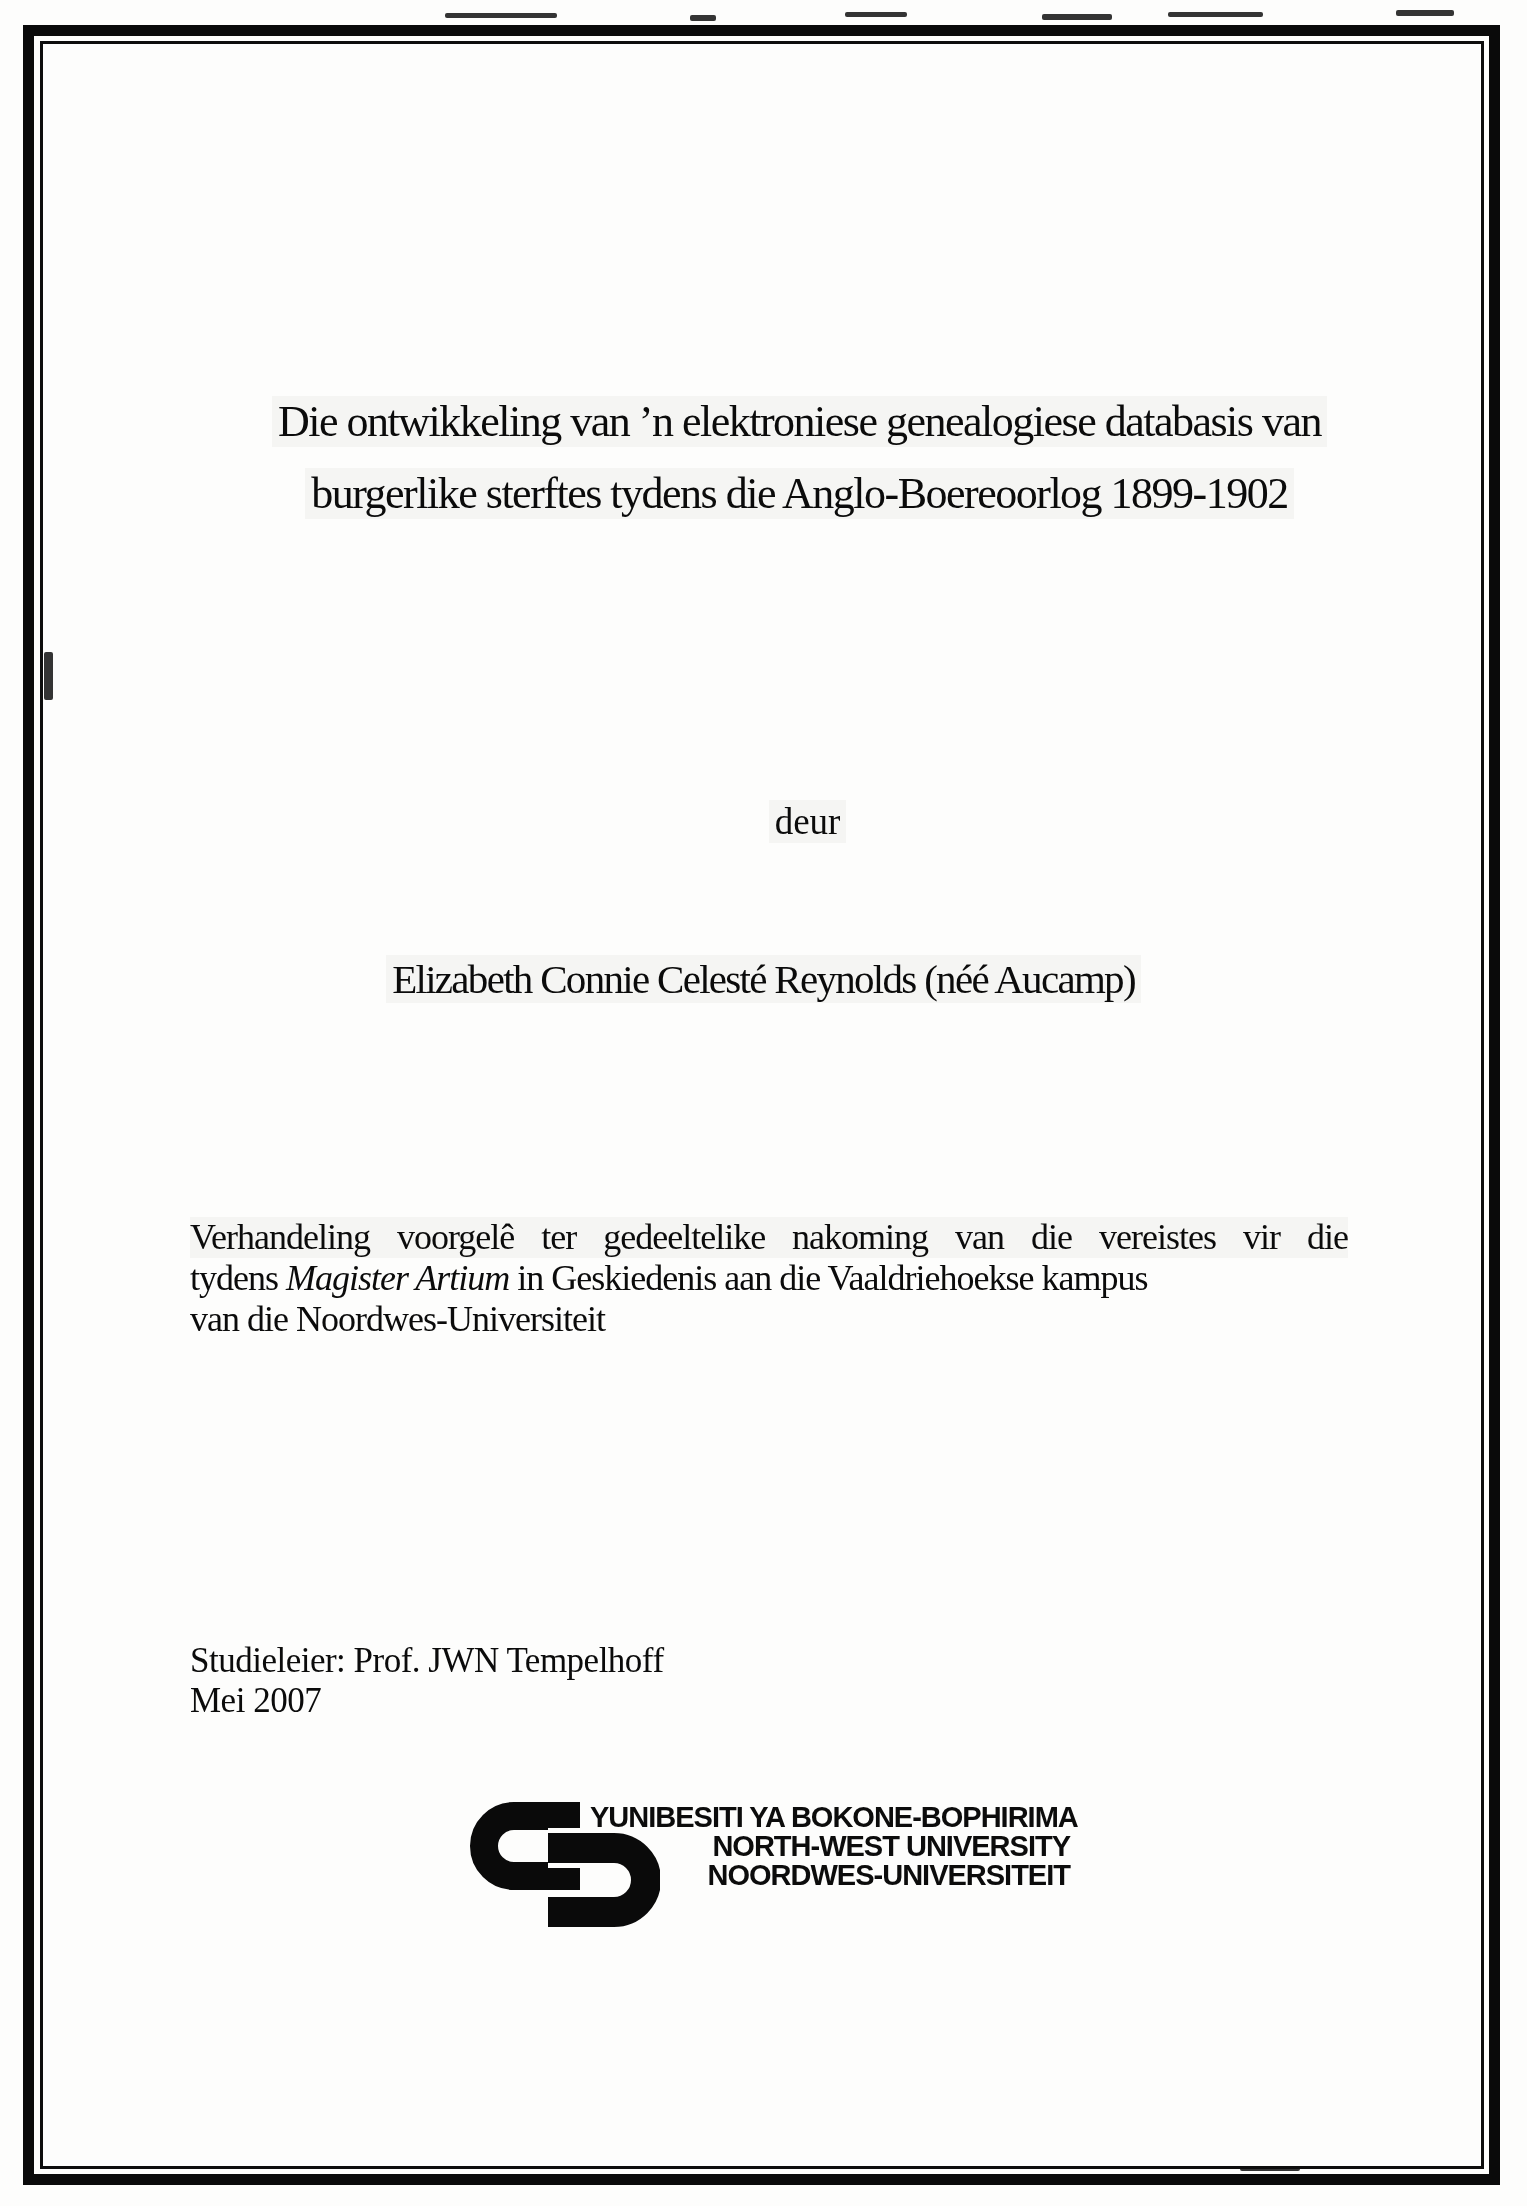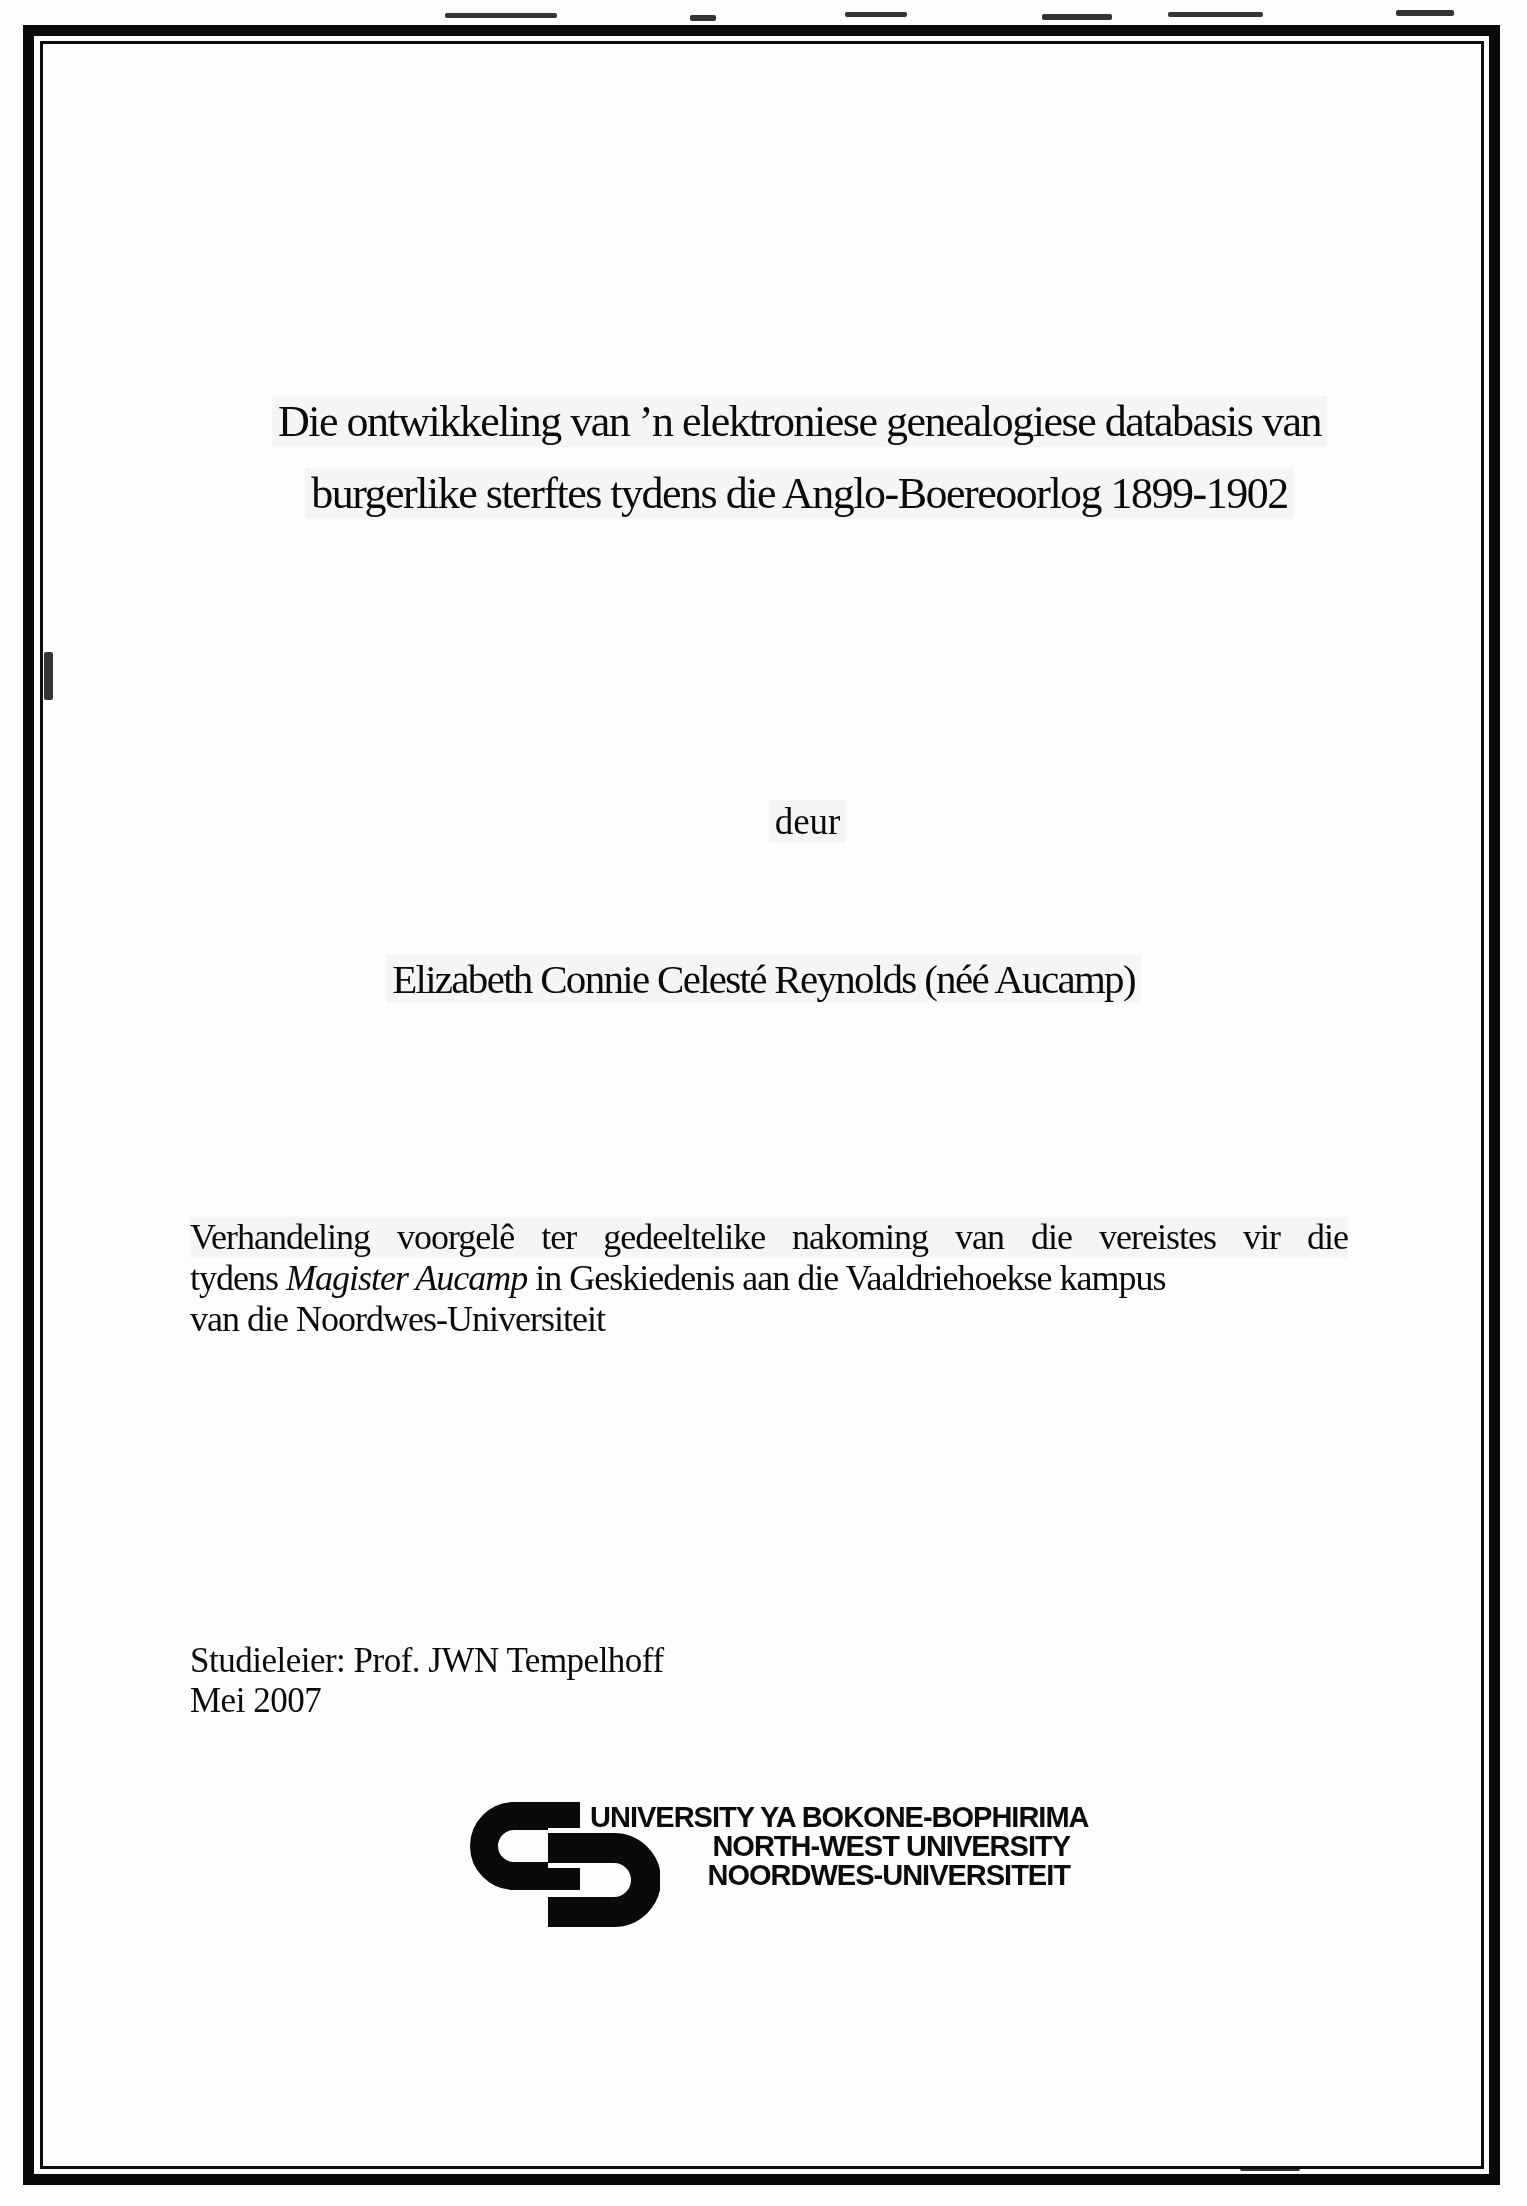--- a/index.html
+++ b/index.html
@@ -84,37 +84,37 @@
   <div class="byline">
     <span class="smudge">deur</span>
   </div>
 
   <div class="author">
     <span class="smudge">Elizabeth Connie Celesté Reynolds (néé Aucamp)</span>
   </div>
 
   <div class="statement">
     <div class="s-line1">Verhandeling voorgelê ter gedeeltelike nakoming van die vereistes vir die</div>
-    <div class="s-line"><span>tydens </span><span class="italic">Magister Aucamp</span><span> in Geskiedenis aan die Vaaldriehoekse kampus</span></div>
+    <div class="s-line"><span>tydens </span><span class="italic">Magister Artium</span><span> in Geskiedenis aan die Vaaldriehoekse kampus</span></div>
     <div class="s-line">van die Noordwes-Universiteit</div>
   </div>
 
   <div class="supervisor-block">
     <div>Studieleier: Prof. JWN Tempelhoff</div>
     <div>Mei 2007</div>
   </div>
 
   <div class="logo">
     <svg class="mark" viewBox="0 0 192 130" xmlns="http://www.w3.org/2000/svg" aria-hidden="true">
 
       <path d="M 112 14 H 46 A 30 30 0 0 0 46 74 H 112" fill="none" stroke="#0a0a0a" stroke-width="28"></path>
 
       <path d="M 80 46 H 146 A 32 32 0 0 1 146 110 H 80" fill="none" stroke="#fdfdfc" stroke-width="40"></path>
       <path d="M 80 46 H 146 A 32 32 0 0 1 146 110 H 80" fill="none" stroke="#0a0a0a" stroke-width="30"></path>
     </svg>
     <div class="logo-text">
-      <div>UNIVERSITY YA BOKONE-BOPHIRIMA</div>
+      <div>YUNIBESITI YA BOKONE-BOPHIRIMA</div>
       <div>NORTH-WEST UNIVERSITY</div>
       <div>NOORDWES-UNIVERSITEIT</div>
     </div>
   </div>
 
 </div>
 
 </body></html>

